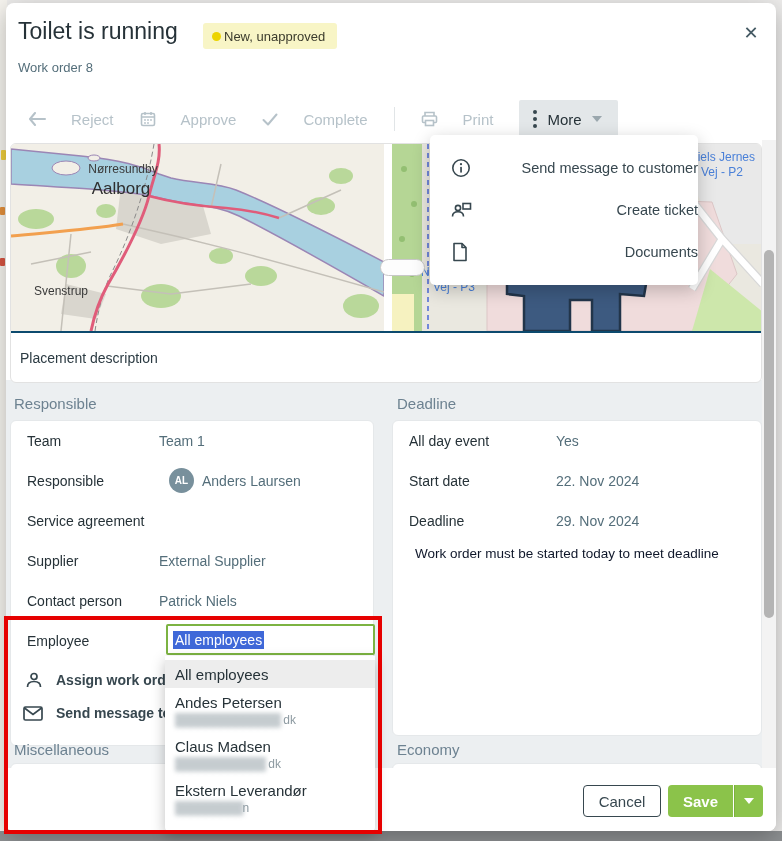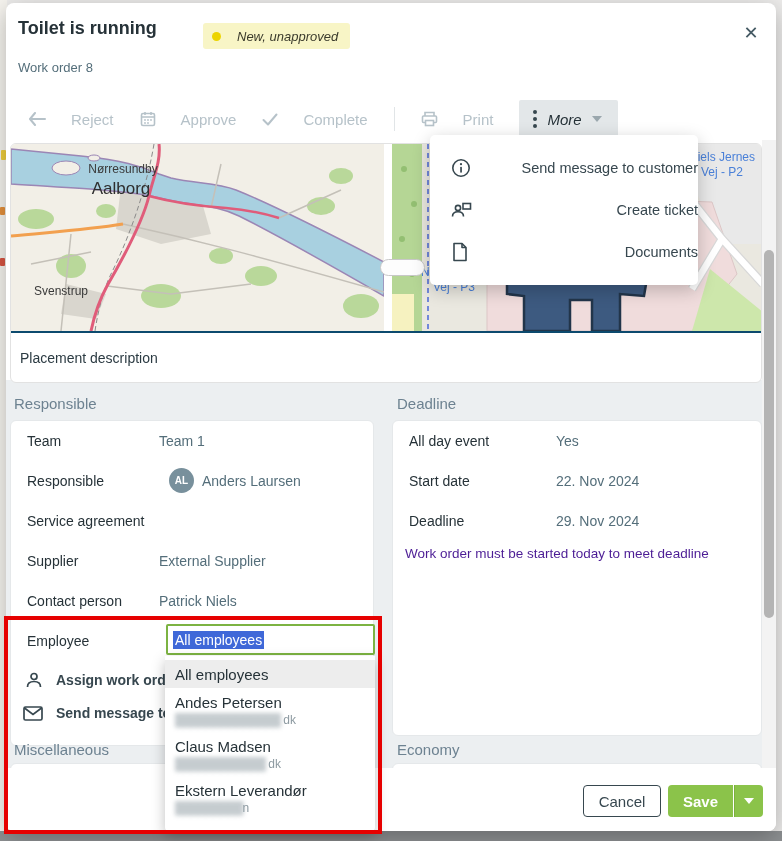--- a/index.html
+++ b/index.html
@@ -17,35 +17,35 @@
   .bottom-strip { position:absolute; left:0; top:831px; width:782px; height:10px; background:#8d9092; }
 
   .modal {
     position:absolute; left:6px; top:3px; width:770px; height:828px;
     background:#fff; border-radius:8px;
     box-shadow:0 6px 24px rgba(0,0,0,.28);
   }
   .body-bg { position:absolute; left:0; top:377px; width:770px; height:388px; background:#eceff1; }
 
   
-  .title { position:absolute; left:12px; top:15px; font-size:18px; font-weight:bold; color:#263238; }
+  .title { position:absolute; left:12px; top:15px; font-size:23px; font-weight:normal; color:#263238; }
   .badge { position:absolute; left:197px; top:20px; height:26px; background:#f8f5c6; border-radius:3px;
-           display:flex; align-items:center; gap:16px; padding:0 12px 0 9px; font-size:13px; color:#3b3b2c;font-style:italic; }
+           display:flex; align-items:center; gap:3px; padding:0 12px 0 9px; font-size:13px; color:#3b3b2c; }
   .badge-dot { width:9px; height:9px; border-radius:50%; background:#ecd400; }
   .close-btn { position:absolute; left:730px; top:15px; width:30px; height:30px; display:flex; align-items:center;
                justify-content:center; font-size:18px; color:#455a64; cursor:pointer; }
   .subtitle { position:absolute; left:12px; top:57px; font-size:13px; color:#546e7a; }
 
   
   .toolbar { position:absolute; left:22px; top:97px; height:38px; display:flex; align-items:center; gap:26px; font-size:15px; }
   .tb-item { display:flex; align-items:center; gap:25px; color:#b6c2c9; }
   .tb-item svg { display:block; }
   .tb-divider { width:1px; height:24px; background:#e1e5e7; }
   .more-btn { display:flex; align-items:center; gap:10px; background:#e3e7e9; height:38px; padding:0 16px 0 14px;
-              border-radius:2px; color:#263238; cursor:pointer;font-style:italic; }
+              border-radius:2px; color:#263238; cursor:pointer; }
   .kebab { display:flex; flex-direction:column; gap:3px; }
   .kebab i { width:4px; height:4px; border-radius:50%; background:#37474f; }
   .caret { width:0; height:0; border-left:5px solid transparent; border-right:5px solid transparent; border-top:6px solid #9aa7ad; }
 
   
   .map-card { position:absolute; left:4px; top:140px; width:752px; height:240px; background:#fff;
               border:1px solid #e2e2e2; border-radius:6px; overflow:hidden; }
   .maps { display:flex; gap:8px; height:187px; }
   .map { height:187px; }
   .map svg { display:block; }
@@ -62,21 +62,21 @@
   
   .section-h { position:absolute; font-size:15px; color:#6d8291; }
   .card { position:absolute; background:#fff; border-radius:6px; border:1px solid #e5e8ea; }
   .row { position:absolute; left:0; width:100%; height:20px; display:flex; align-items:center; }
   .row .lbl { position:absolute; left:16px; font-size:14px; color:#263238; font-weight:500; }
   .row .val { position:absolute; left:148px; font-size:14px; color:#546e7a; }
   .card-right .row .val { left:163px; }
   .avatar { position:absolute; left:158px; top:-3px; width:25px; height:25px; border-radius:50%; background:#78909c;
             color:#fff; font-size:10px; font-weight:bold; display:flex; align-items:center; justify-content:center; }
   .avatar ~ .val-avatar { position:absolute; left:191px; font-size:14px; color:#546e7a; }
-  .warning { position:absolute; left:12px; top:125px; font-size:13.5px; color:#4c1d95; }
+  .warning { position:absolute; left:22px; top:125px; font-size:13.5px; color:#0f172a; }
 
   .employee-input { position:absolute; left:155px; top:203px; width:209px; height:31px; background:#fff;
                     border:2px solid #7cb342; border-radius:2px; display:flex; align-items:center; padding-left:5px; }
   .sel-text { background:#3f68d8; color:#fff; font-size:14px; padding:1px 2px; }
 
   .action-row { position:absolute; display:flex; align-items:center; gap:13px; font-size:14px; font-weight:600; color:#37474f; cursor:pointer; }
 
   
   .emp-dd { position:absolute; left:159px; top:653px; width:210px; height:175px; background:#fff;
             border-radius:0 0 4px 4px; box-shadow:0 5px 14px rgba(0,0,0,.25); z-index:7; padding-top:4px; overflow:hidden; }

